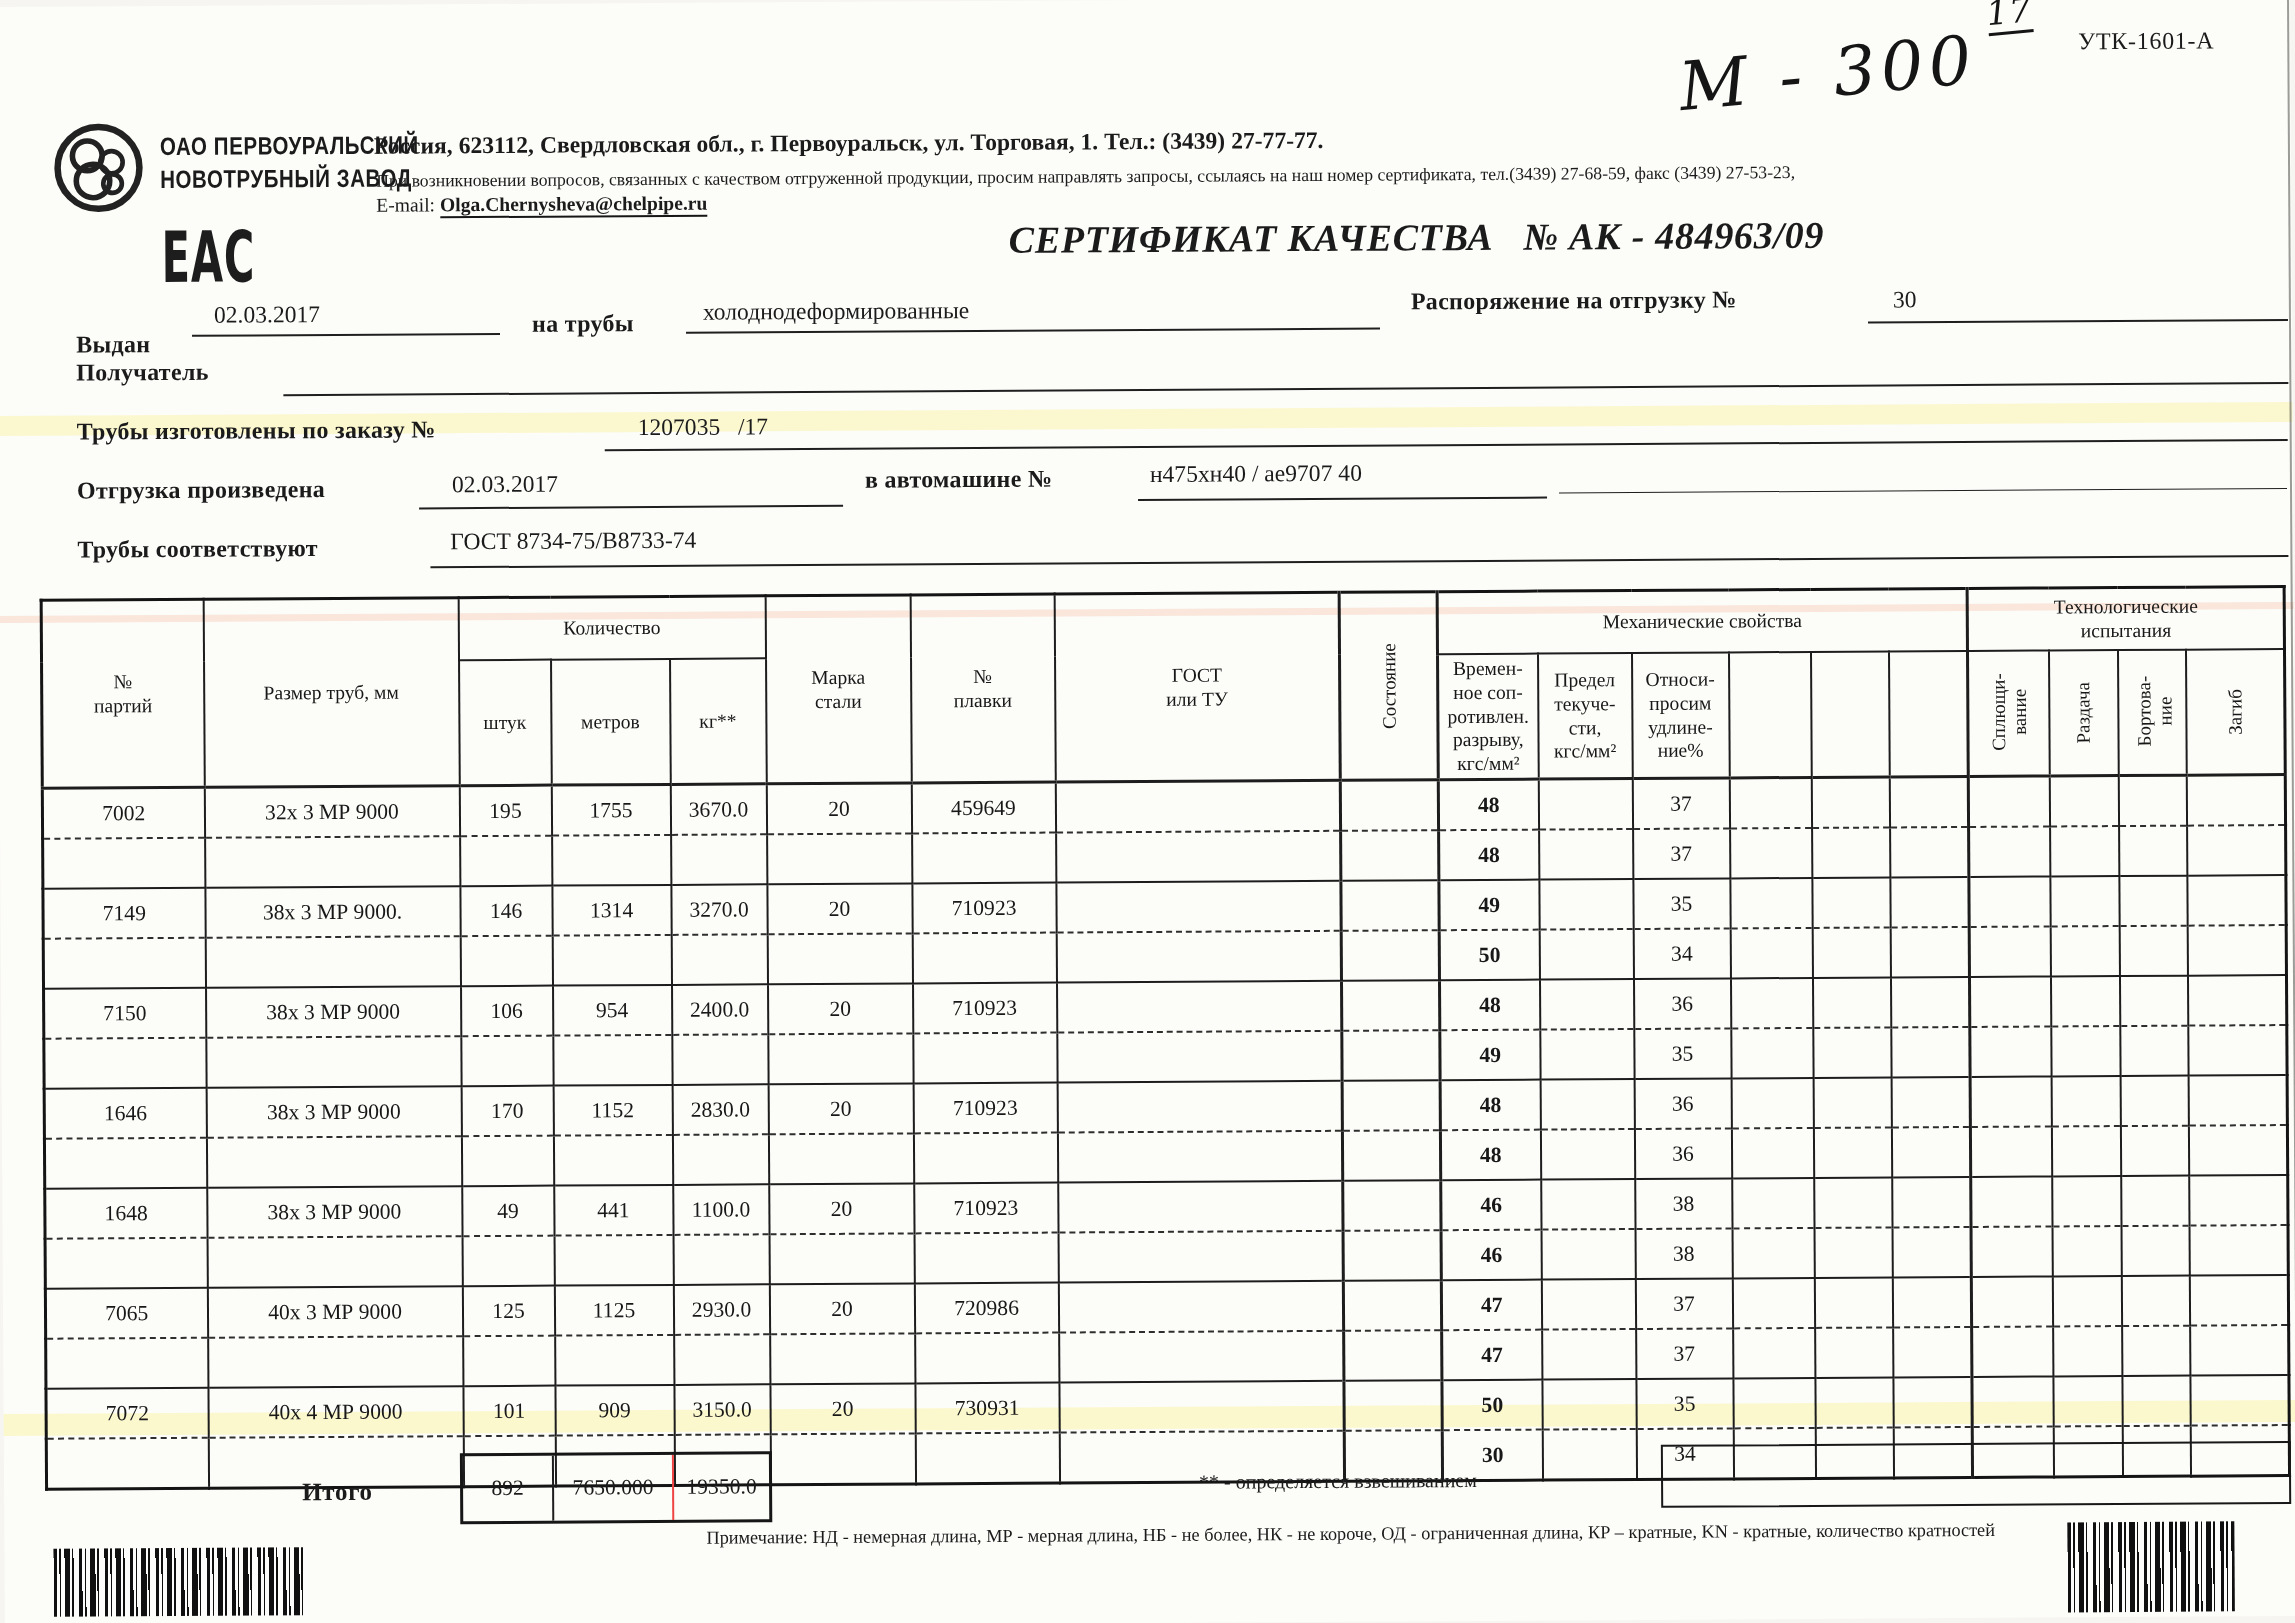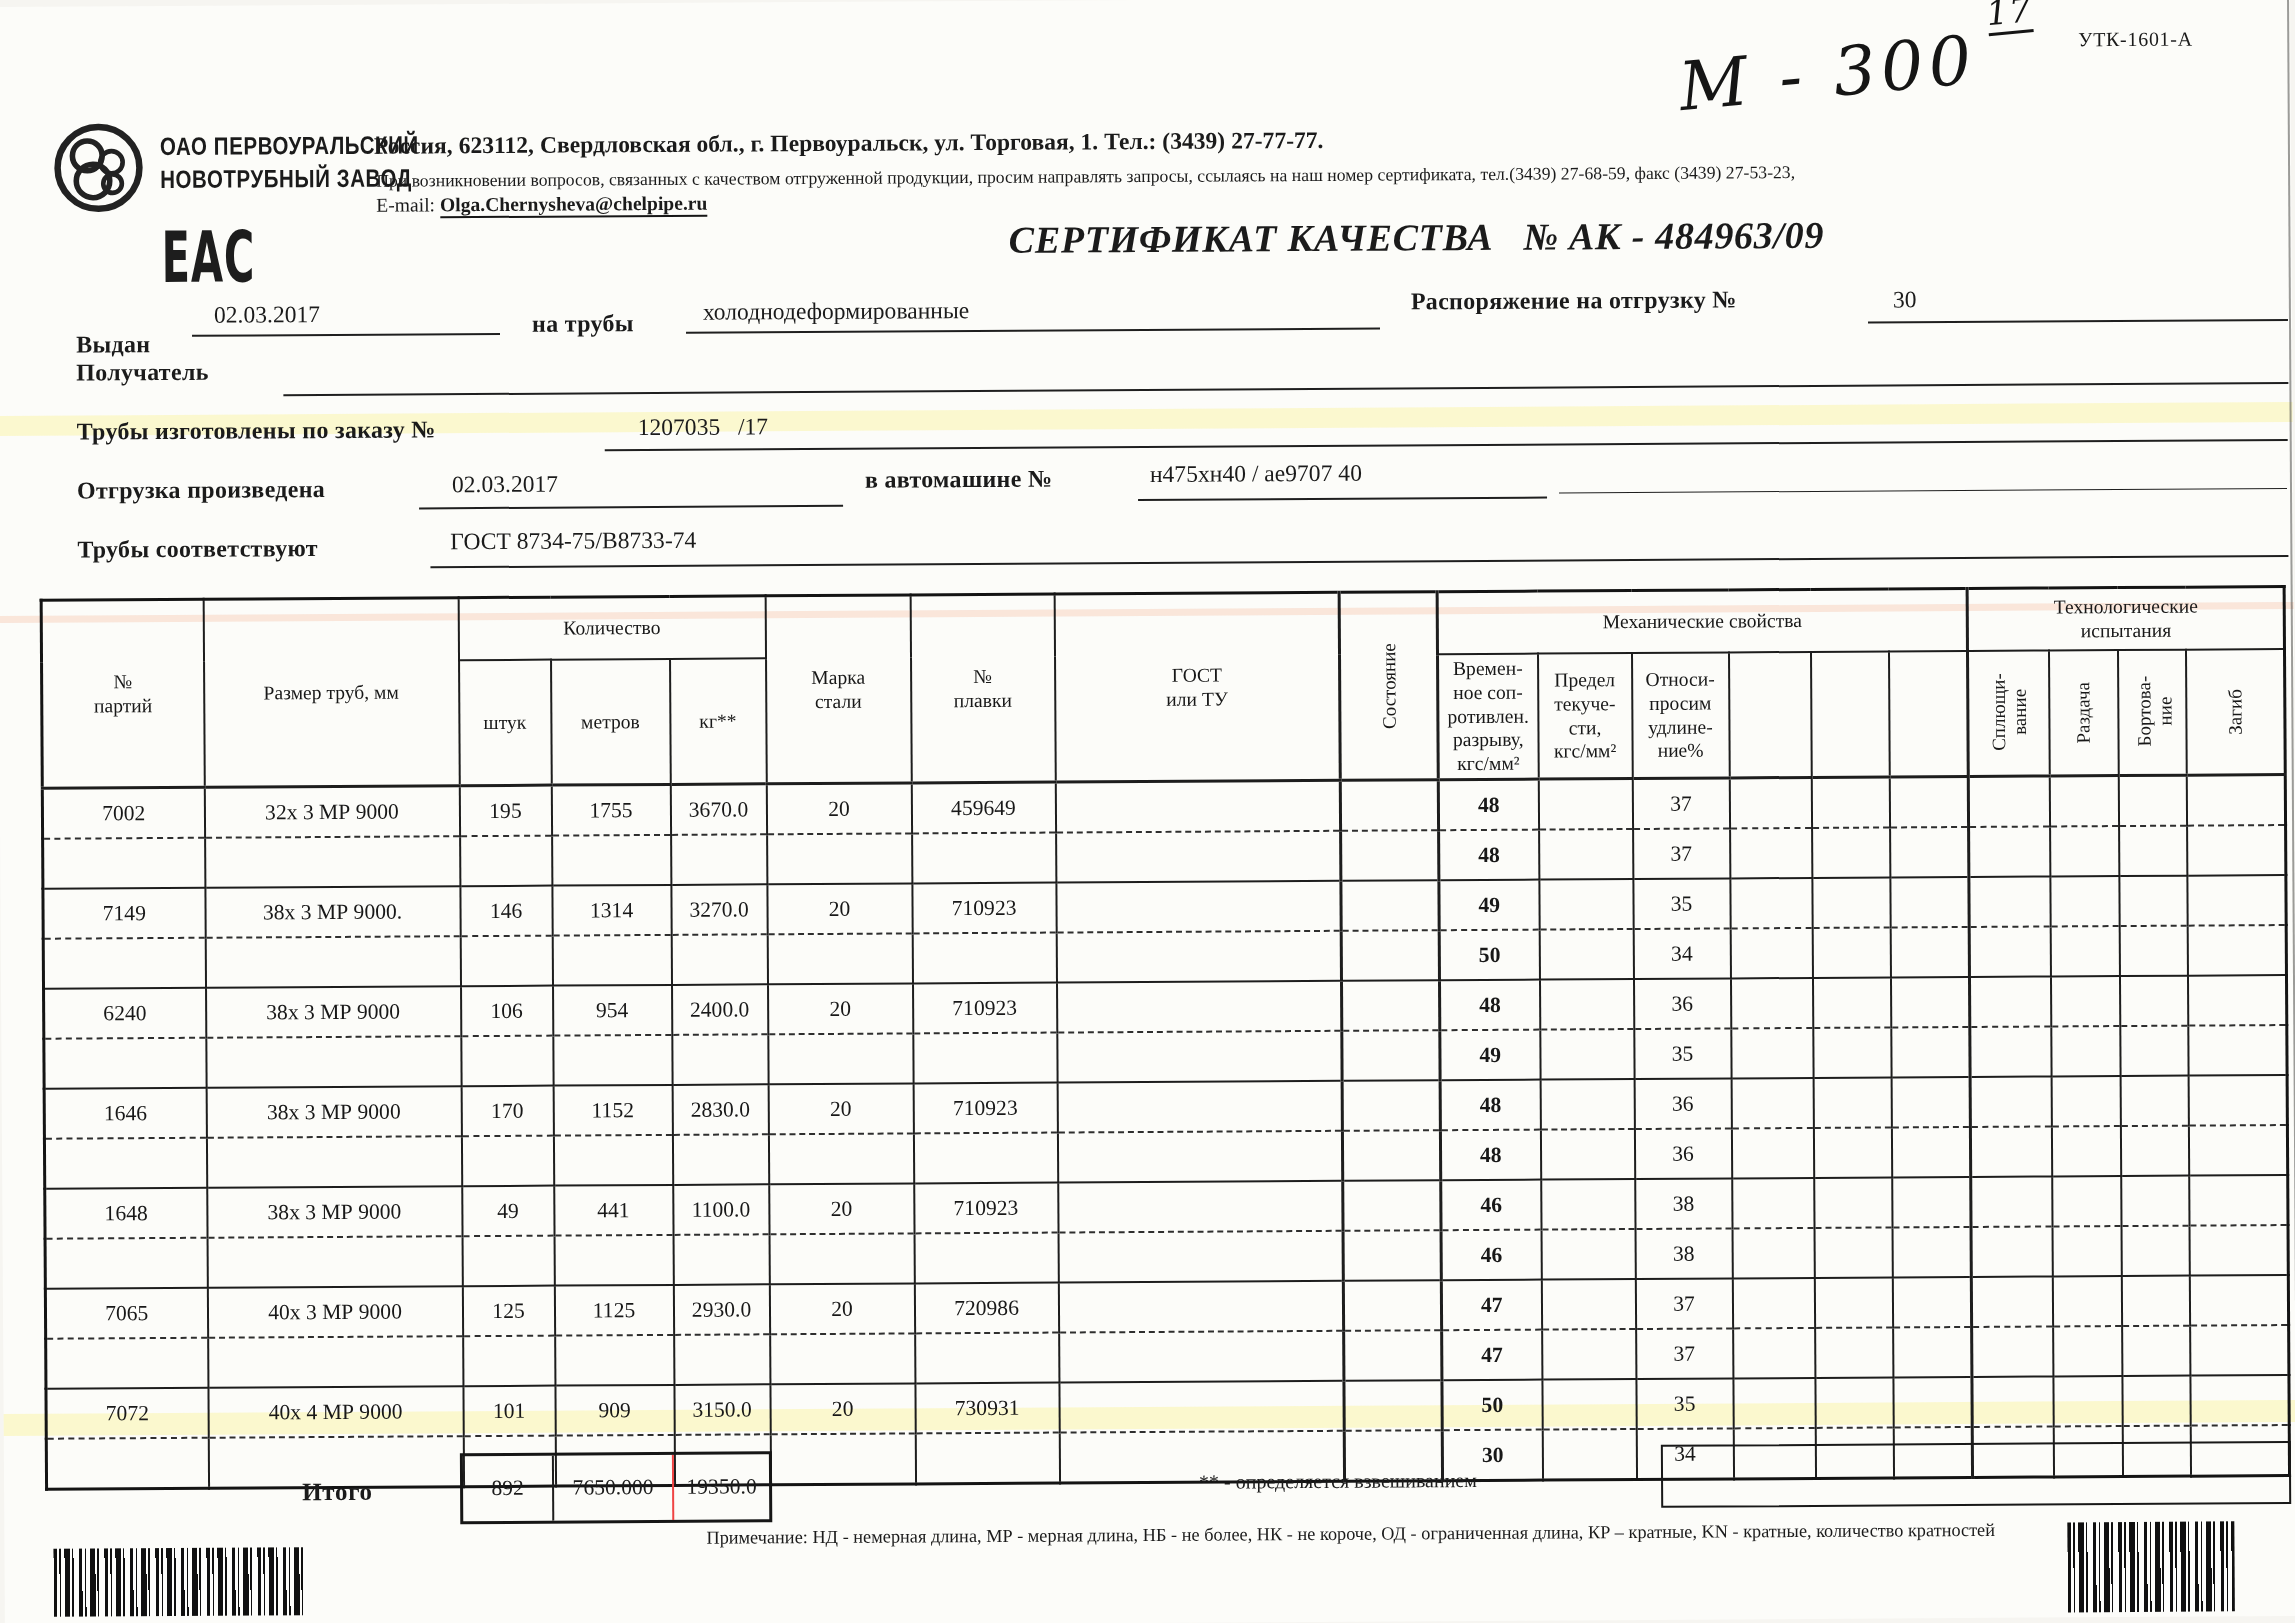--- a/index.html
+++ b/index.html
@@ -11,21 +11,21 @@
   .val{position:absolute;font-size:23.6px;white-space:pre;}
   .ul{position:absolute;height:0;border-bottom:2px solid #1f1f1f;}
   .ul.thin{border-bottom-width:1.3px;}
   .company-name{position:absolute;font-family:"Liberation Sans",sans-serif;font-weight:bold;font-size:25px;line-height:1.32;transform:scaleX(.82);transform-origin:left top;white-space:nowrap;letter-spacing:0.7px;}
   .addr1{position:absolute;font-weight:bold;font-size:23.6px;white-space:nowrap;}
   .addr2{position:absolute;font-size:17.7px;white-space:nowrap;}
   .emailrow{position:absolute;font-size:19.6px;white-space:nowrap;}
   .emailrow .em{font-weight:bold;border-bottom:2.6px solid #161616;padding-bottom:1.3px;}
   .handwriting{position:absolute;font-family:"DejaVu Serif",serif;font-style:italic;font-size:67px;transform:rotate(-5deg);letter-spacing:5.2px;white-space:nowrap;color:#151515;}
   .hw-sup{font-size:34px;vertical-align:140%;border-bottom:3.3px solid #151515;letter-spacing:1.3px;margin-left:14.4px;}
-  .utk{position:absolute;font-size:20px;letter-spacing:0.7px;white-space:nowrap;text-align:right;}
+  .utk{position:absolute;font-size:24px;letter-spacing:0.7px;white-space:nowrap;text-align:right;}
   .eac{position:absolute;font-family:"DejaVu Sans",sans-serif;font-weight:bold;font-size:63px;transform:scaleX(.66) scaleY(1.12);transform-origin:left top;letter-spacing:1.3px;color:#1d1d1d;}
   .title{position:absolute;text-align:center;font-size:38px;font-weight:bold;font-style:italic;letter-spacing:0.7px;white-space:nowrap;}
   .title .tnum{margin-left:30px;}
   table#cert{position:absolute;left:41px;top:592px;width:2244px;border-collapse:collapse;table-layout:fixed;color:#181818;border:3.9px solid #141414;}
   #cert th,#cert td{border:2px solid #1d1d1d;border-top:0 none;padding:0;text-align:center;vertical-align:middle;overflow:hidden;}
   #cert th{font-weight:normal;font-size:19.6px;line-height:1.22;}
   #cert tr.hA th{height:60px;}
   #cert tr.hB th{height:123px;}
   .pl{white-space:pre-line;}
   .rot{display:inline-block;transform:rotate(-90deg);white-space:pre-line;font-size:19px;line-height:1.12;}
@@ -261,21 +261,21 @@
           <td></td>
           <td></td>
           <td></td>
           <td class="bl5"></td>
           <td></td>
           <td></td>
           <td></td>
     </tr>
 
     <tr class="ra">
-      <td>6240</td>
+      <td>7150</td>
           <td>38х 3 МР 9000</td>
           <td>106</td>
           <td>954</td>
           <td>2400.0</td>
           <td>20</td>
           <td>710923</td>
           <td></td>
           <td class="bl5"></td>
           <td class="bl5">48</td>
           <td></td>

